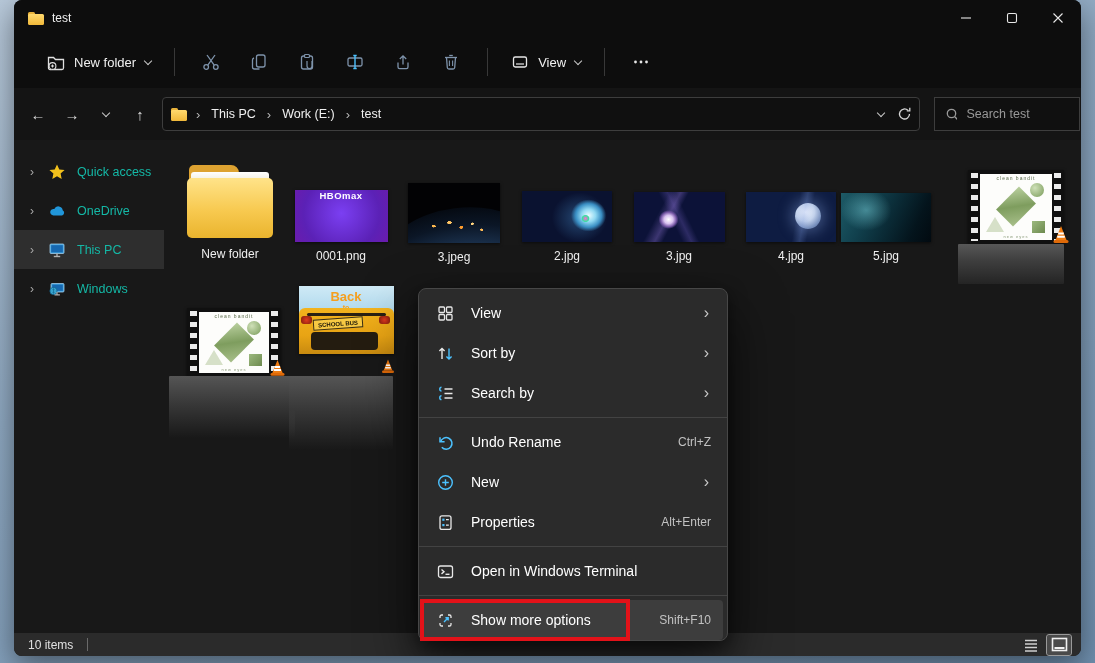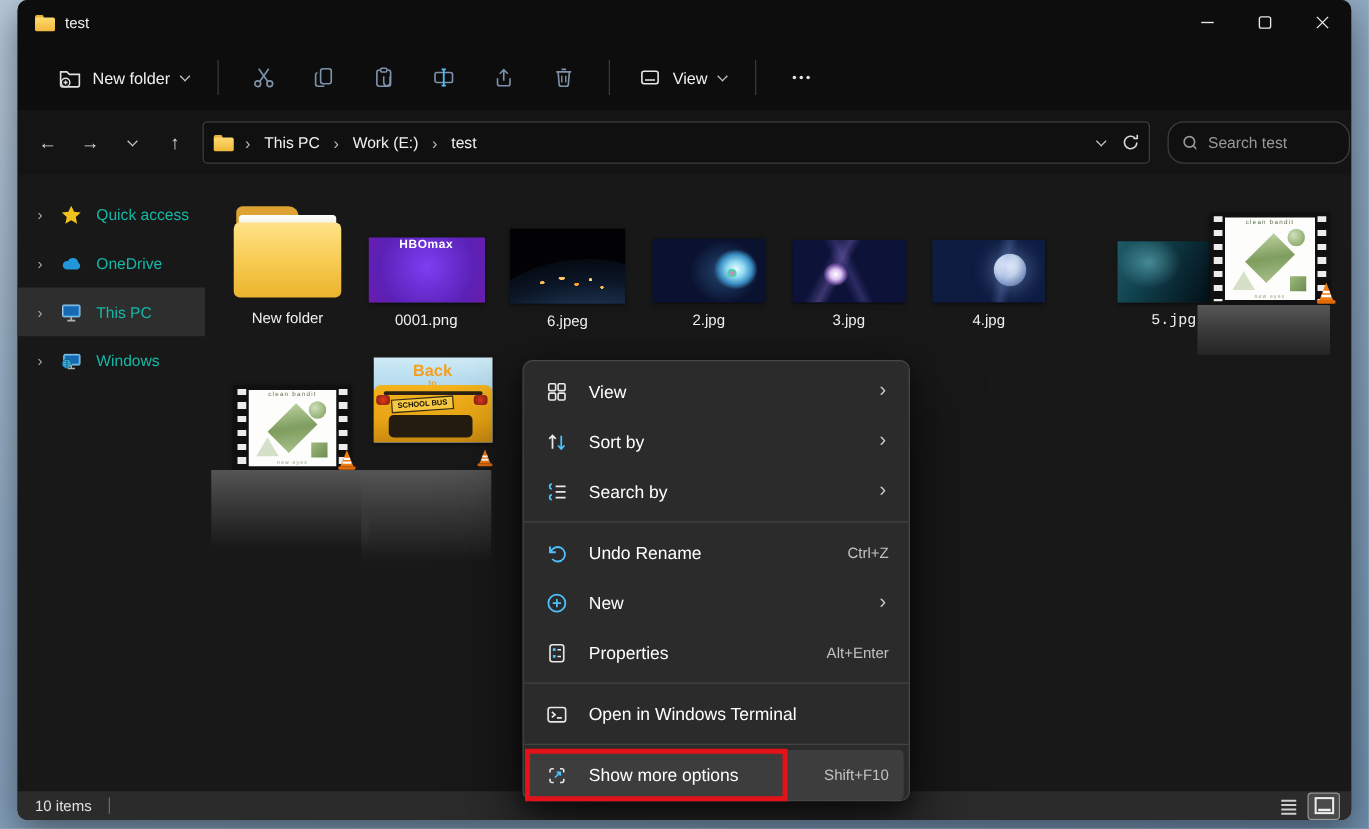--- a/index.html
+++ b/index.html
@@ -47,21 +47,21 @@
   .navbtn { width:28px; height:28px; display:flex; align-items:center; justify-content:center; border-radius:4px; font-size:15px; color:#dcdcdc; cursor:default; }
   .breadcrumbbox {
     margin-left:8px; width:758px; height:34px; background:#101010;
     border:1px solid #3d3d3d; border-radius:4px; display:flex; align-items:center; padding:0 8px; position:relative;
   }
   .crumbsep { color:#b8b8b8; font-size:13px; margin:0 9px; }
   .crumb { font-size:12.5px; color:#f0f0f0; padding:3px 2px; border-radius:3px; cursor:default; }
   .bcright { position:absolute; right:6px; display:flex; align-items:center; gap:10px; }
   .searchbox {
     margin-left:14px; width:146px; height:34px; background:#101010;
-    border:1px solid #3d3d3d; border-radius:13px; display:flex; align-items:center; padding:1px 10px; gap:9px;
+    border:1px solid #3d3d3d; border-radius:0; display:flex; align-items:center; padding:1px 10px; gap:9px;
   }
   .searchbox input {
     background:transparent; border:none; outline:none; color:#e8e8e8; font-size:12.5px; width:100%;
     font-family:"Liberation Sans","DejaVu Sans",sans-serif;
   }
   .searchbox input::placeholder { color:#989898; }
 
   
   .bodyarea { position:absolute; left:0; top:140px; width:100%; height:493px; background:#181818; }
   .sidebar { position:absolute; left:0; top:0; width:150px; height:100%; padding-top:12px; }
@@ -384,39 +384,39 @@
 
       <div class="file" style="left:122px; top:50px; width:110px;">
         <div class="thumb t-hbomax">
             <span>HBOmax</span>
           </div>
         <div class="flabel">0001.png</div>
       </div>
 
       <div class="file" style="left:235px; top:43px; width:110px;">
         <div class="thumb t-earth"></div>
-        <div class="flabel">6.jpeg</div>
+        <div class="flabel">3.jpeg</div>
       </div>
 
       <div class="file" style="left:348px; top:51px; width:110px;">
         <div class="thumb t-comet"></div>
         <div class="flabel">2.jpg</div>
       </div>
 
       <div class="file" style="left:460px; top:52px; width:110px;">
         <div class="thumb t-burst"></div>
         <div class="flabel">3.jpg</div>
       </div>
 
       <div class="file" style="left:572px; top:52px; width:110px;">
         <div class="thumb t-sphere"></div>
         <div class="flabel">4.jpg</div>
       </div>
 
-      <div class="file" style="left:720px; top:53px; width:110px;font-family:Liberation Mono, monospace;">
+      <div class="file" style="left:667px; top:53px; width:110px;">
         <div class="thumb t-nebula"></div>
         <div class="flabel">5.jpg</div>
       </div>
 
       <div class="file" style="left:796px; top:30px; width:112px;">
         <div class="filmstrip thumb" style="width:96px; height:74px;">
           <div class="album">
             <div class="atitle">clean bandit</div>
             <div class="diamond"></div>
               <div class="ball"></div>

